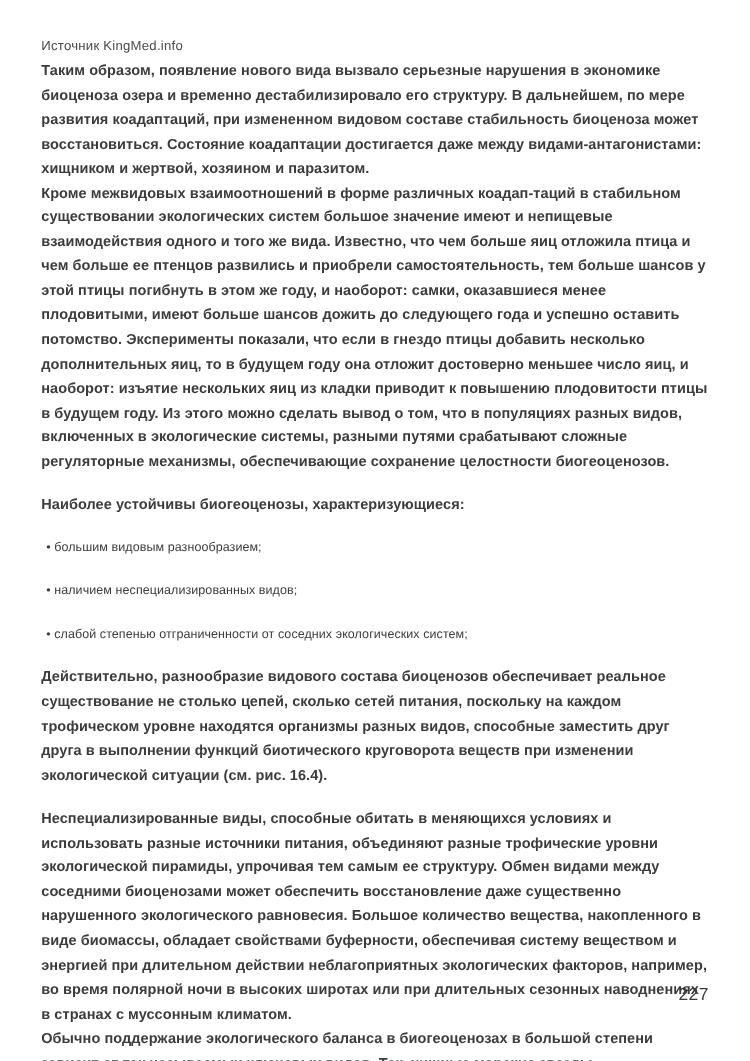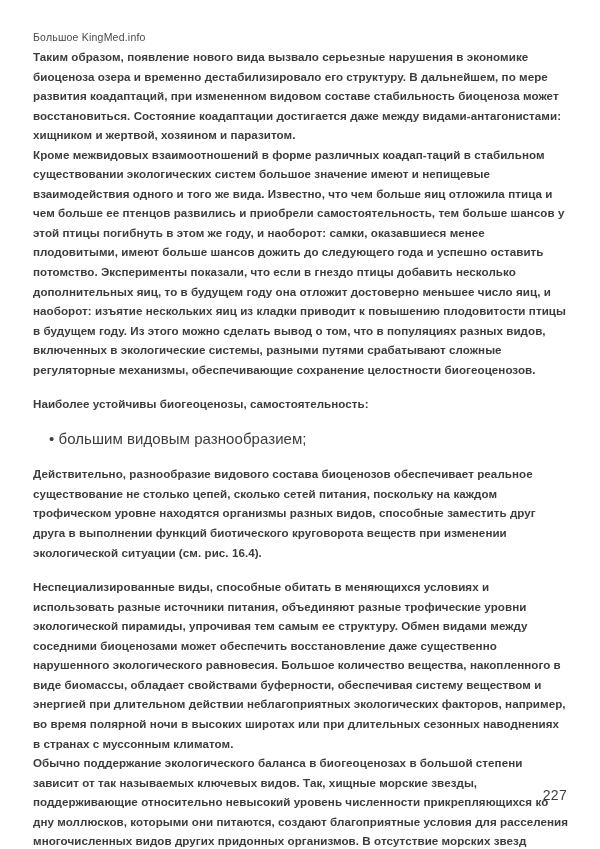--- a/index.html
+++ b/index.html
@@ -52,23 +52,23 @@
   }
   .para.gap-before {
     margin-top: 15px;
   }
   .bullet-list {
     margin: 0;
     padding: 0;
     list-style: none;
   }
   .bullet-item {
-    margin: 16px;
+    margin: 4px;
     padding: 0;
-    font-size: 15px;
+    font-size: 10px;
     line-height: 19.55px;
     color: #3c3c3c;
     margin-top: 15px;
   }
   .bullet-item .bullet-dot {
     display: inline;
   }
   .page-number {
     position: absolute;
     right: 33px;
@@ -78,32 +78,34 @@
     letter-spacing: 0.02em;
   }
 </style>
 </head>
 <body>
 
 <div class="page">
 
   <div class="page-inner">
 
-    <div class="source-line">Большое KingMed.info</div>
+    <div class="source-line">Источник KingMed.info</div>
 
     <div class="body-block">
 
       <p class="para">Таким образом, появление нового вида вызвало серьезные нарушения в экономике биоценоза озера и временно дестабилизировало его структуру. В дальнейшем, по мере развития коадаптаций, при измененном видовом составе стабильность биоценоза может восстановиться. Состояние коадаптации достигается даже между видами-антагонистами: хищником и жертвой, хозяином и паразитом.</p>
 
       <p class="para tight">Кроме межвидовых взаимоотношений в форме различных коадап-таций в стабильном существовании экологических систем большое значение имеют и непищевые взаимодействия одного и того же вида. Известно, что чем больше яиц отложила птица и чем больше ее птенцов развились и приобрели самостоятельность, тем больше шансов у этой птицы погибнуть в этом же году, и наоборот: самки, оказавшиеся менее плодовитыми, имеют больше шансов дожить до следующего года и успешно оставить потомство. Эксперименты показали, что если в гнездо птицы добавить несколько дополнительных яиц, то в будущем году она отложит достоверно меньшее число яиц, и наоборот: изъятие нескольких яиц из кладки приводит к повышению плодовитости птицы в будущем году. Из этого можно сделать вывод о том, что в популяциях разных видов, включенных в экологические системы, разными путями срабатывают сложные регуляторные механизмы, обеспечивающие сохранение целостности биогеоценозов.</p>
 
-      <p class="para gap-before">Наиболее устойчивы биогеоценозы, самостоятельность:</p>
+      <p class="para gap-before">Наиболее устойчивы биогеоценозы, характеризующиеся:</p>
 
       <ul class="bullet-list">
         <li class="bullet-item"><span class="bullet-dot">•</span> <span>большим видовым разнообразием;</span></li>
+        <li class="bullet-item"><span class="bullet-dot">•</span> <span>наличием неспециализированных видов;</span></li>
+        <li class="bullet-item"><span class="bullet-dot">•</span> <span>слабой степенью отграниченности от соседних экологических систем;</span></li>
       </ul>
 
       <p class="para gap-before">Действительно, разнообразие видового состава биоценозов обеспечивает реальное существование не столько цепей, сколько сетей питания, поскольку на каждом трофическом уровне находятся организмы разных видов, способные заместить друг друга в выполнении функций биотического круговорота веществ при изменении экологической ситуации (см. рис. 16.4).</p>
 
       <p class="para gap-before">Неспециализированные виды, способные обитать в меняющихся условиях и использовать разные источники питания, объединяют разные трофические уровни экологической пирамиды, упрочивая тем самым ее структуру. Обмен видами между соседними биоценозами может обеспечить восстановление даже существенно нарушенного экологического равновесия. Большое количество вещества, накопленного в виде биомассы, обладает свойствами буферности, обеспечивая систему веществом и энергией при длительном действии неблагоприятных экологических факторов, например, во время полярной ночи в высоких широтах или при длительных сезонных наводнениях в странах с муссонным климатом.</p>
 
       <p class="para tight">Обычно поддержание экологического баланса в биогеоценозах в большой степени зависит от так называемых ключевых видов. Так, хищные морские звезды, поддерживающие относительно невысокий уровень численности прикрепляющихся ко дну моллюсков, которыми они питаются, создают благоприятные условия для расселения многочисленных видов других придонных организмов. В отсутствие морских звезд моллюски одного-двух видов занимают огромные территории морского дна и не позволяют другим видам эффективно расселяться.</p>
 
     </div>
   </div>

